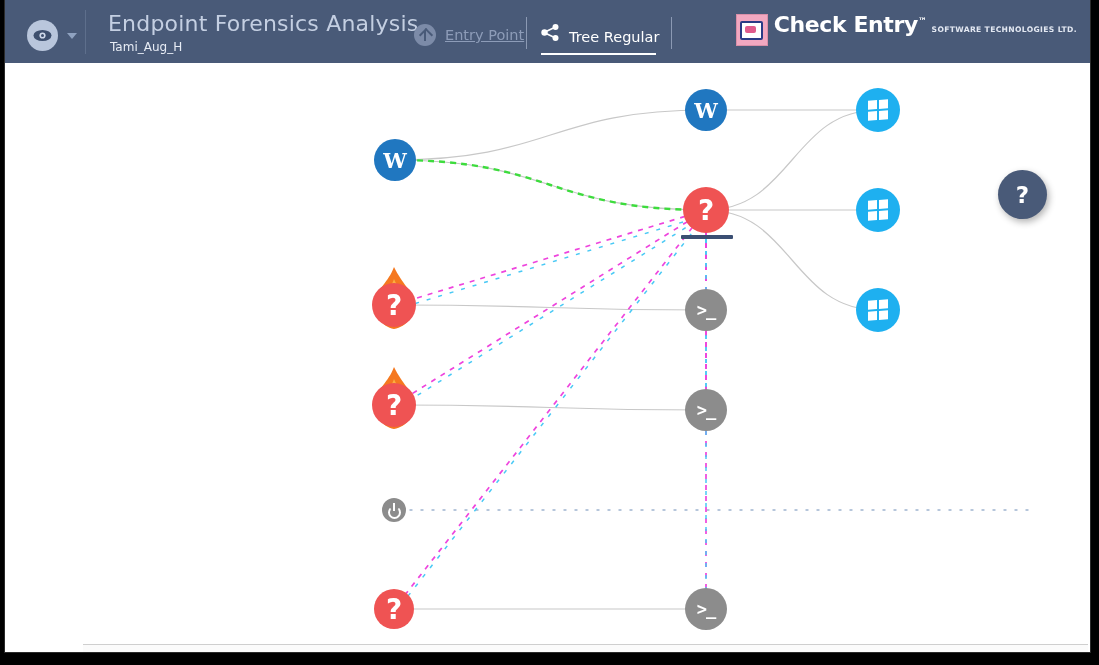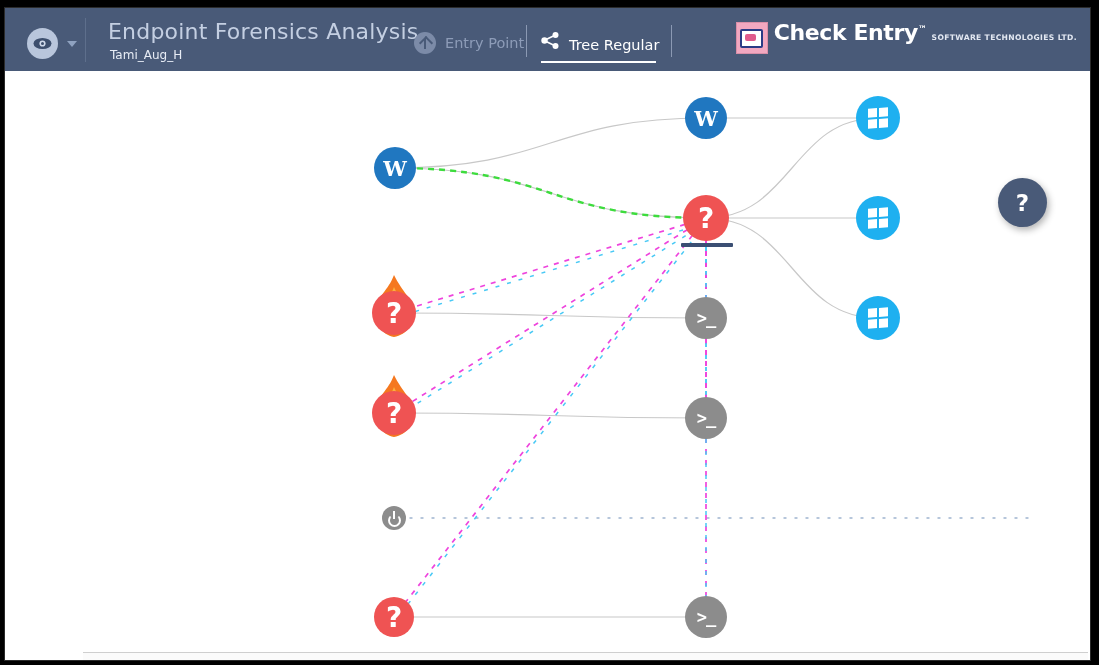--- a/index.html
+++ b/index.html
@@ -2,21 +2,21 @@
 <html><head>
 <meta charset="utf-8">
 <title>Endpoint Forensics Analysis</title>
 <style>
   html,body{margin:0;padding:0;background:#000;}
   body{
     width:1099px;height:665px;overflow:hidden;
     font-family:"DejaVu Sans","Liberation Sans",sans-serif;
   }
   #app{
-    position:absolute;left:5px;top:8px;width:1085px;height:652px;
+    position:absolute;left:5px;top:0;width:1085px;height:652px;
     background:#ffffff;overflow:hidden;
     box-shadow:0 0 0 1px #2b2b2b;
   }
 
   
   #header{
     position:absolute;left:0;top:0;width:1085px;height:63px;
     background:#495a78;
   }
   .hdr-eye-wrap{position:absolute;left:22px;top:20px;display:flex;align-items:center;gap:9px;}
@@ -44,21 +44,21 @@
     position:absolute;left:105px;top:40px;
     font-size:12px;color:#e7ecf5;
   }
 
   .hdr-tab{
     position:absolute;top:24px;display:flex;align-items:center;gap:9px;cursor:pointer;
   }
   #tab-entry{left:409px;}
   #tab-tree{left:536px;align-items:flex-end;}
   .tab-label{font-size:14.5px;}
-  #tab-entry .tab-label{color:#8d9cb8;}
+  #tab-entry .tab-label{color:#8d9cb8;text-decoration:underline;}
   #tab-tree  .tab-label{color:#ffffff;}
   .tab-underline{
     position:absolute;left:536px;top:53px;width:115px;height:2px;background:#ffffff;
   }
   .entry-ico{width:22px;height:22px;border-radius:50%;background:#7c8ba8;position:relative;}
   .entry-ico:before{
     content:"";position:absolute;left:10px;top:6px;width:2px;height:11px;background:#495a78;
   }
   .entry-ico:after{
     content:"";position:absolute;left:6.5px;top:6px;width:8px;height:8px;

